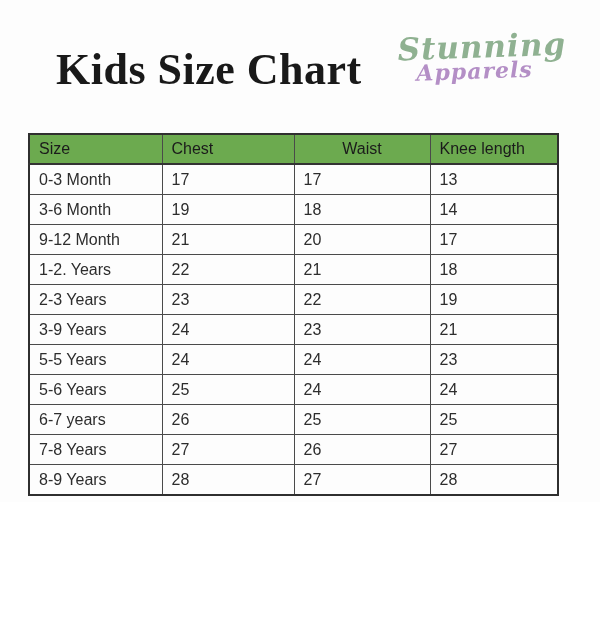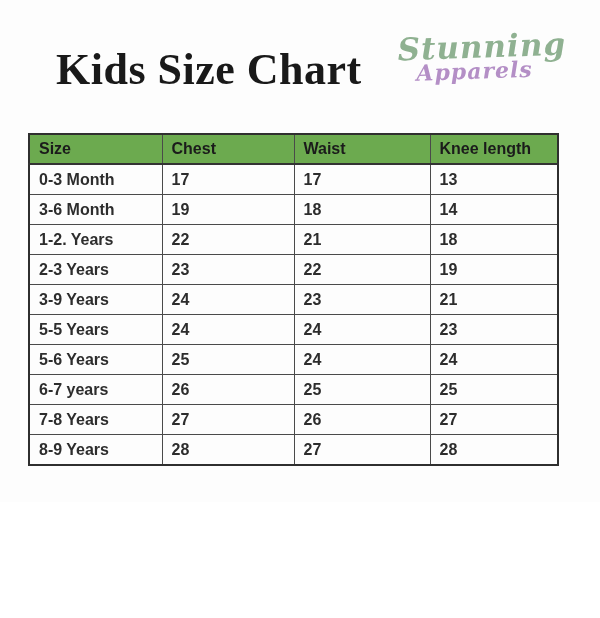--- a/index.html
+++ b/index.html
@@ -73,31 +73,32 @@
     font-size: 16px;
     color: #2d2d2d;
   }
   .size-table th,
   .size-table td {
     border: 1px solid #4a4a4a;
     height: 29px;
     padding: 0 9px;
     text-align: left;
     vertical-align: middle;
-    font-weight: 700;
+    font-weight: 400;
     white-space: nowrap;
     overflow: hidden;
   }
   .size-table thead th {
     background: #6caa4f;
     color: #1b1b1b;
     border-bottom: 2px solid #333333;
     height: 28px;
   }
   .size-table th.center {
+    text-align: center;
   }
   .col-size  { width: 133px; }
   .col-chest { width: 132px; }
   .col-waist { width: 136px; }
   .col-knee  { width: 128px; }
 </style>
 </head>
 <body>
 
 <div class="page">
@@ -131,20 +132,26 @@
         <td>17</td>
         <td>13</td>
       </tr>
       <tr>
         <td>3-6 Month</td>
         <td>19</td>
         <td>18</td>
         <td>14</td>
       </tr>
       <tr>
+        <td>9-12 Month</td>
+        <td>21</td>
+        <td>20</td>
+        <td>17</td>
+      </tr>
+      <tr>
         <td>1-2. Years</td>
         <td>22</td>
         <td>21</td>
         <td>18</td>
       </tr>
       <tr>
         <td>2-3 Years</td>
         <td>23</td>
         <td>22</td>
         <td>19</td>

